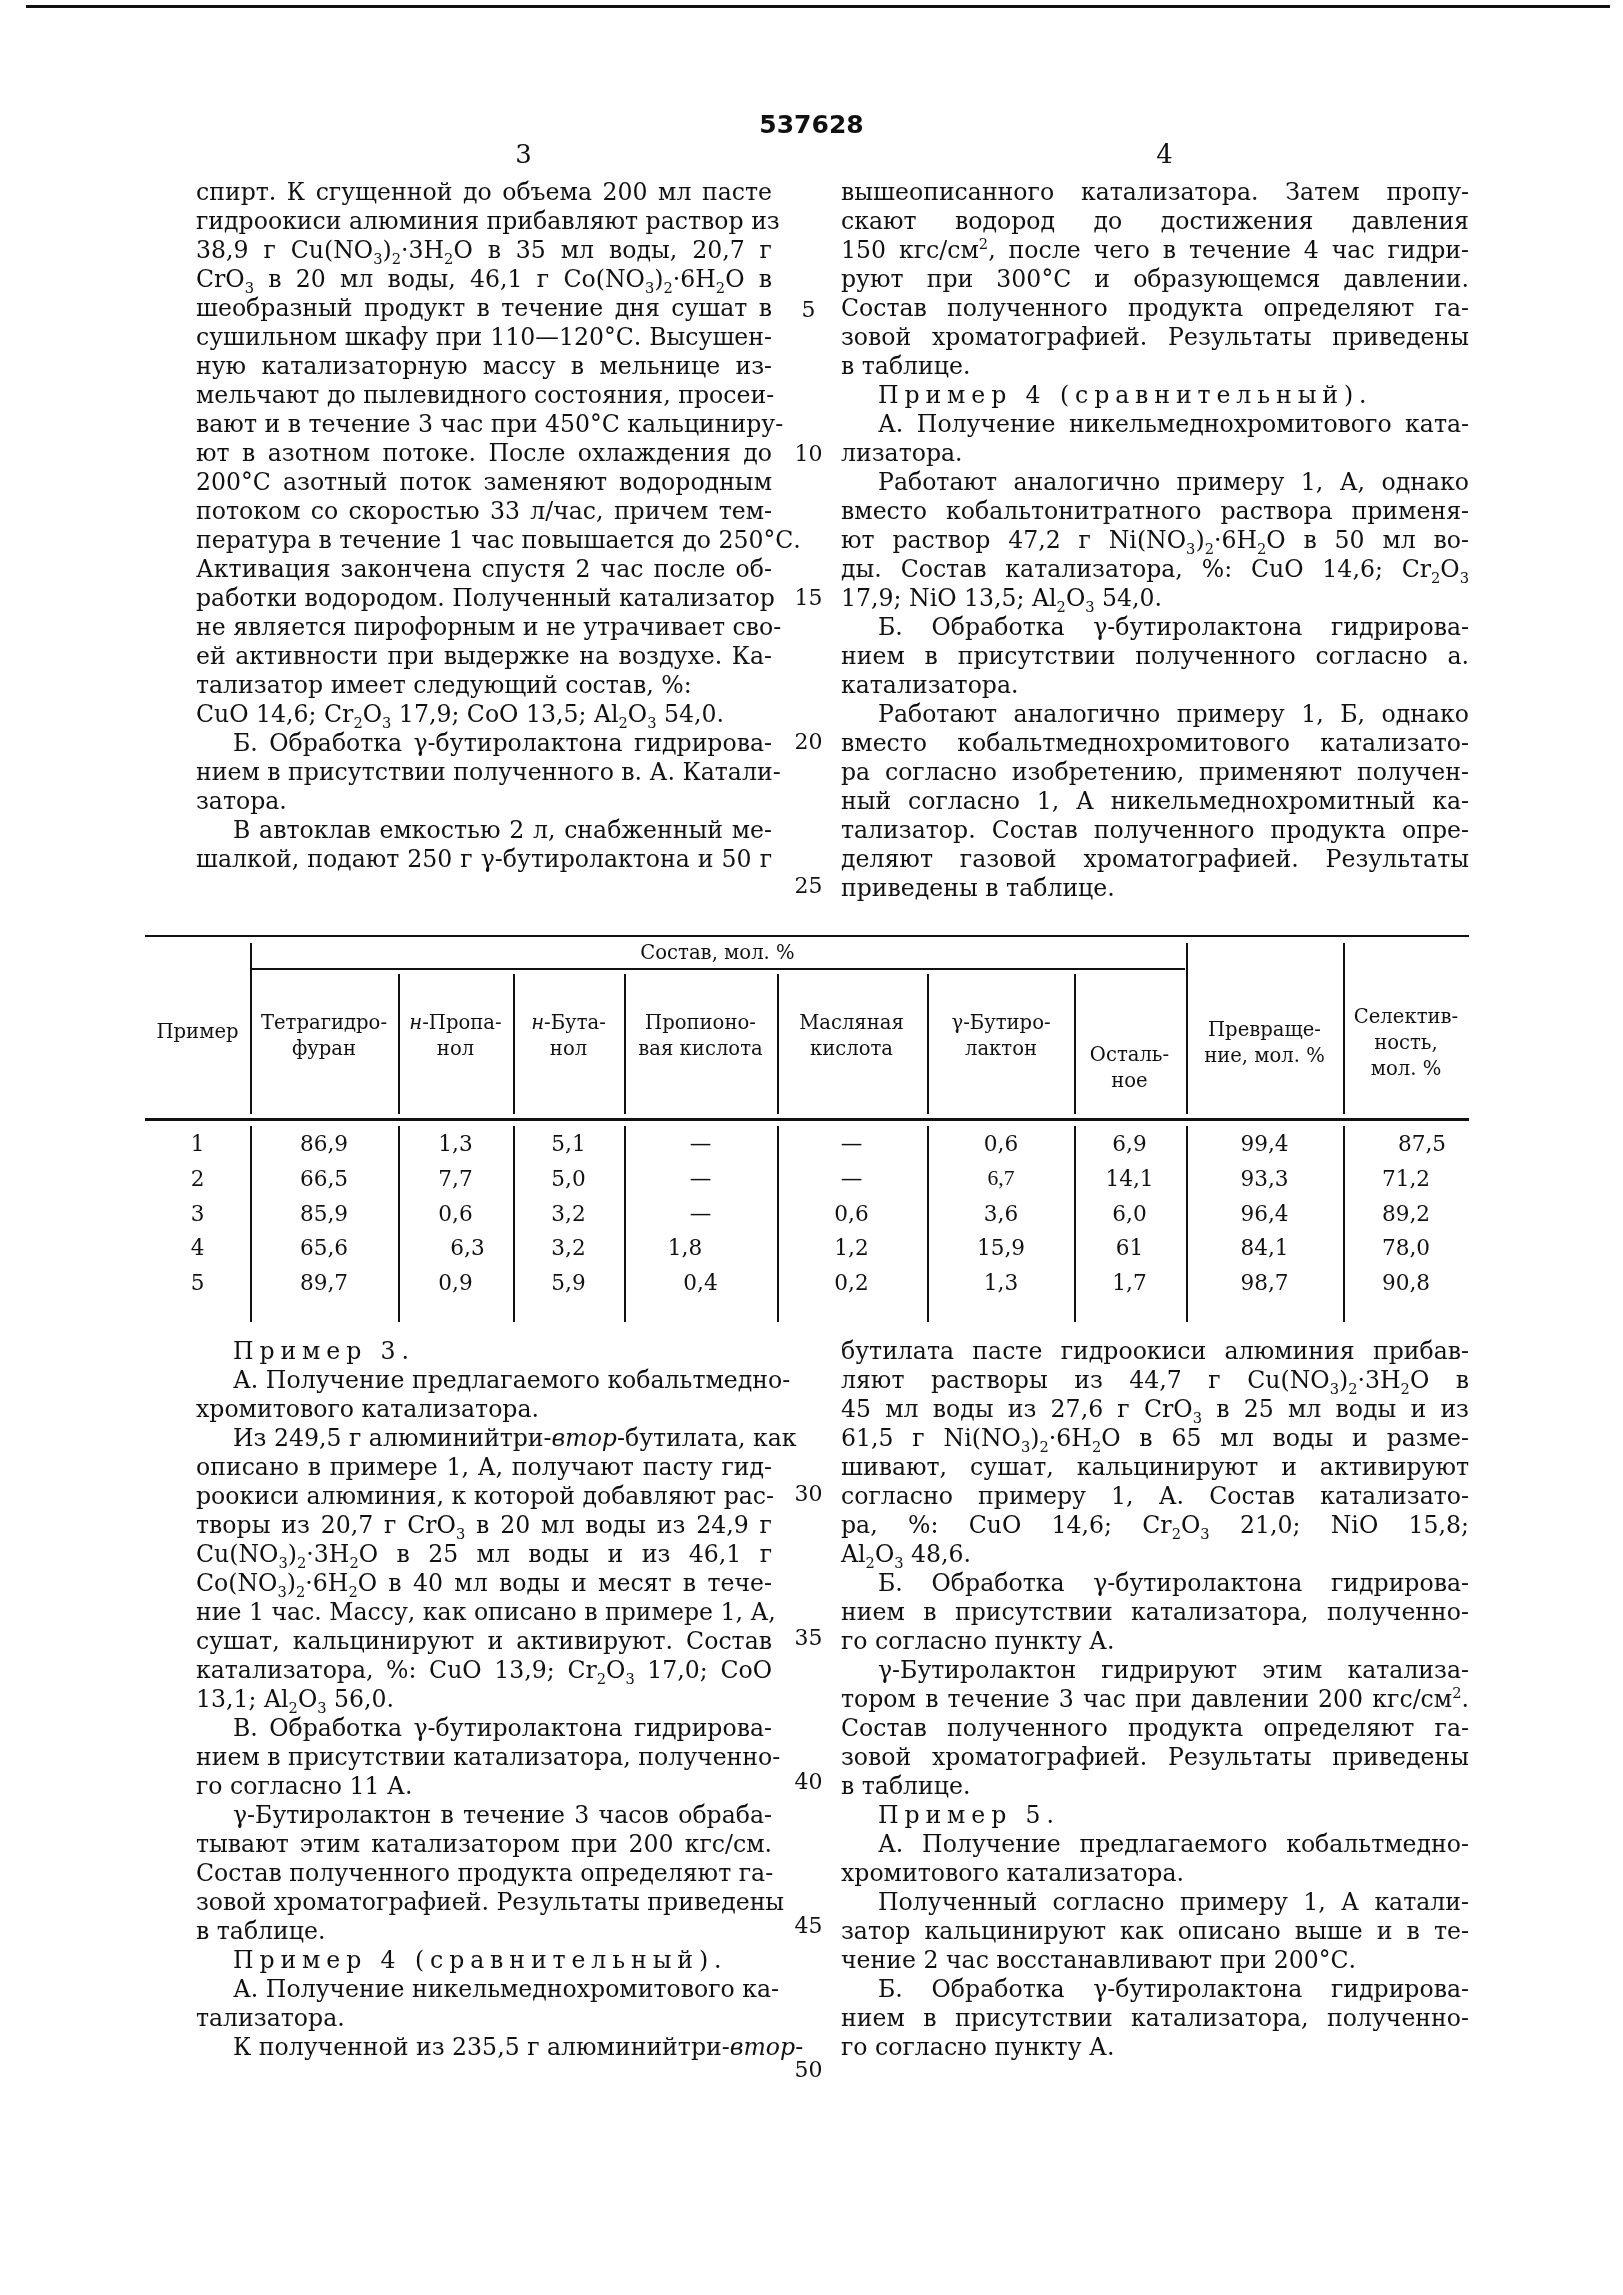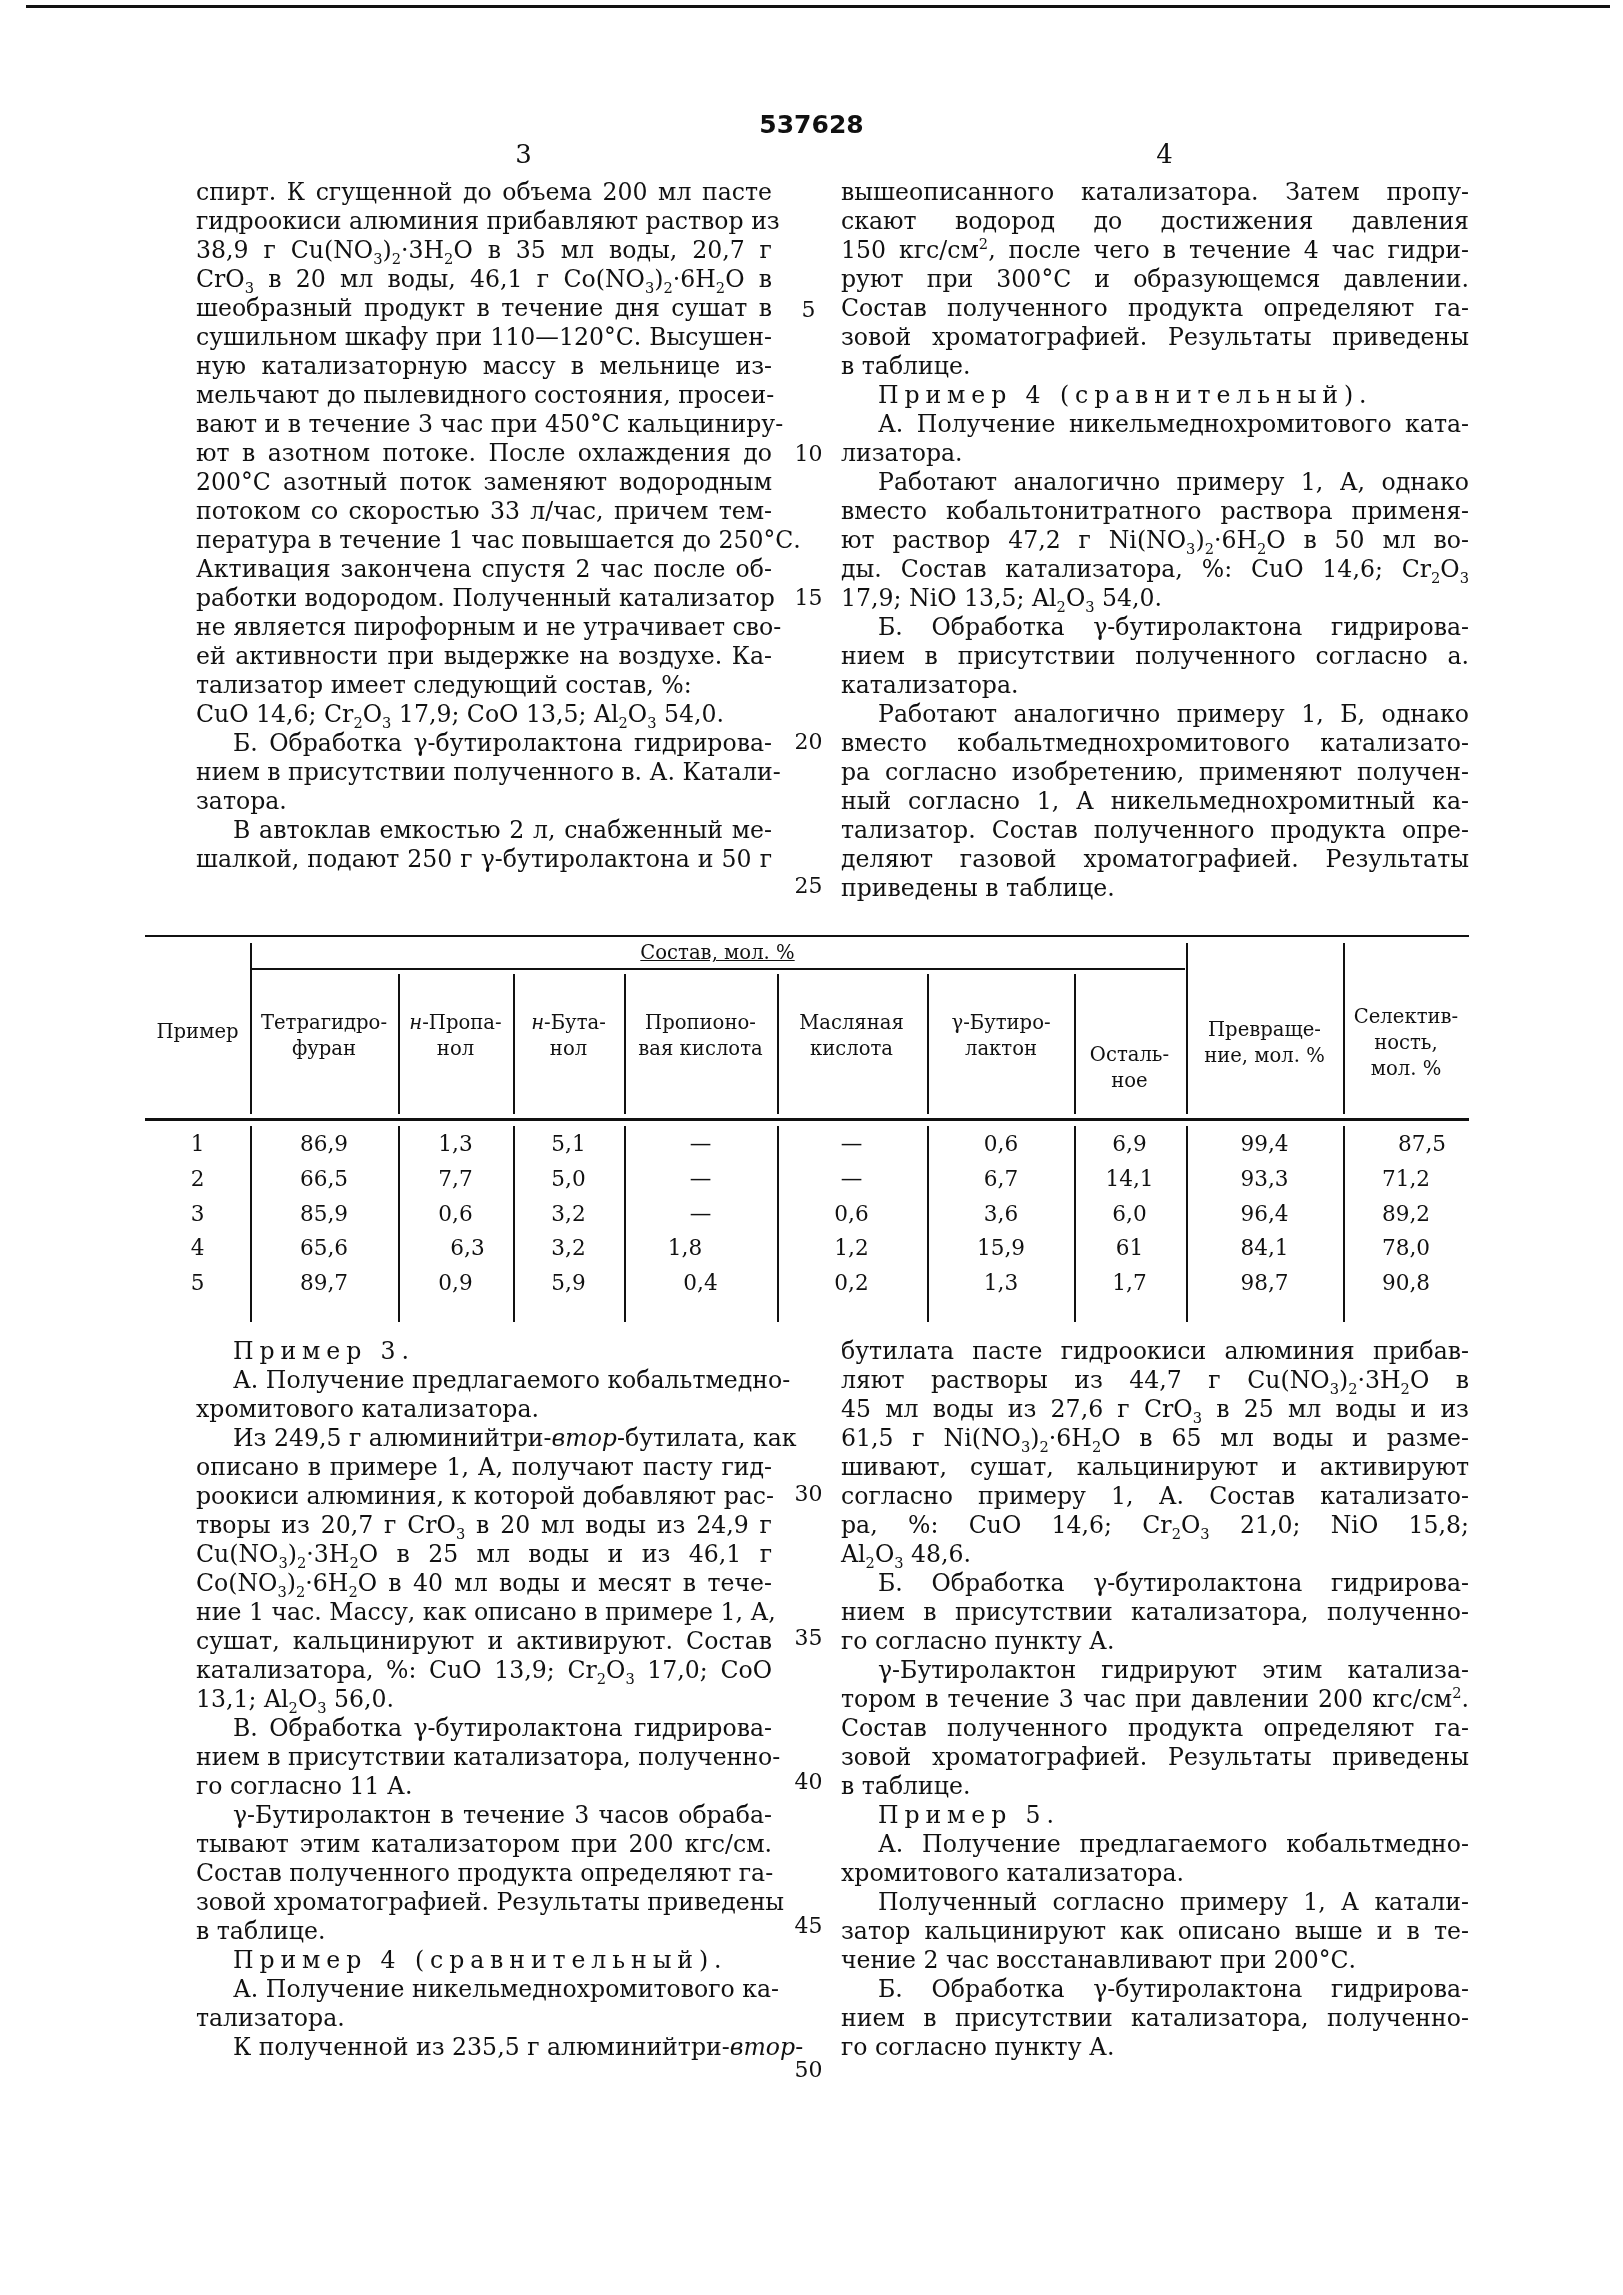--- a/index.html
+++ b/index.html
@@ -102,21 +102,21 @@
     <div class="vline" style="left: 632px; top: 39px; height: 140px;"></div>
     <div class="vline" style="left: 632px; top: 191px; height: 196px;"></div>
     <div class="vline" style="left: 782px; top: 39px; height: 140px;"></div>
     <div class="vline" style="left: 782px; top: 191px; height: 196px;"></div>
     <div class="vline" style="left: 929px; top: 39px; height: 140px;"></div>
     <div class="vline" style="left: 929px; top: 191px; height: 196px;"></div>
     <div class="vline" style="left: 1041px; top: 7.9px; height: 171px;"></div>
     <div class="vline" style="left: 1041px; top: 191px; height: 196px;"></div>
     <div class="vline" style="left: 1198px; top: 7.9px; height: 171px;"></div>
     <div class="vline" style="left: 1198px; top: 191px; height: 196px;"></div>
-    <div class="cell" style="left: 105px; width: 935px; top: 5.2px; text-decoration: underline;">Состав, мол. %</div>
+    <div class="cell" style="left: 105px; width: 935px; top: 5.2px;">Состав, мол. %</div>
     <div class="cell" style="left: 0px; width: 105px; top: 84px;">Пример</div>
     <div class="cell" style="left: 105px; width: 148px; top: 75px;">Тетрагидро-<br>фуран</div>
     <div class="cell" style="left: 253px; width: 115px; top: 75px;"><em>н</em>-Пропа-<br>нол</div>
     <div class="cell" style="left: 368px; width: 111px; top: 75px;"><em>н</em>-Бута-<br>нол</div>
     <div class="cell" style="left: 479px; width: 153px; top: 75px;">Пропионо-<br>вая кислота</div>
     <div class="cell" style="left: 632px; width: 149px; top: 75px;">Масляная<br>кислота</div>
     <div class="cell" style="left: 782px; width: 148px; top: 75px;">γ-Бутиро-<br>лактон</div>
     <div class="cell" style="left: 929px; width: 111px; top: 75px; margin-top: 32px;">Осталь-<br>ное</div>
     <div class="cell" style="left: 1041px; width: 157px; top: 82px;">Превраще-<br>ние, мол. %</div>
     <div class="cell" style="left: 1198px; width: 126px; top: 69px;">Селектив-<br>ность,<br>мол. %</div>
@@ -129,21 +129,21 @@
     <div class="val" style="left: 782px; width: 148px; top: 196px;">0,6</div>
     <div class="val" style="left: 929px; width: 111px; top: 196px;">6,9</div>
     <div class="val" style="left: 1041px; width: 157px; top: 196px;">99,4</div>
     <div class="val" style="left: 1198px; width: 126px; top: 196px; padding-left: 16px;">87,5</div>
     <div class="val" style="left: 0px; width: 105px; top: 231px;">2</div>
     <div class="val" style="left: 105px; width: 148px; top: 231px;">66,5</div>
     <div class="val" style="left: 253px; width: 115px; top: 231px;">7,7</div>
     <div class="val" style="left: 368px; width: 111px; top: 231px;">5,0</div>
     <div class="val" style="left: 479px; width: 153px; top: 231px;">—</div>
     <div class="val" style="left: 632px; width: 149px; top: 231px;">—</div>
-    <div class="val" style="left: 782px; width: 148px; top: 231px;">6,7</div>
+    <div class="val" style="left: 782px; width: 148px; top: 231px; font-family: Liberation Serif, serif;">6,7</div>
     <div class="val" style="left: 929px; width: 111px; top: 231px;">14,1</div>
     <div class="val" style="left: 1041px; width: 157px; top: 231px;">93,3</div>
     <div class="val" style="left: 1198px; width: 126px; top: 231px;">71,2</div>
     <div class="val" style="left: 0px; width: 105px; top: 266px;">3</div>
     <div class="val" style="left: 105px; width: 148px; top: 266px;">85,9</div>
     <div class="val" style="left: 253px; width: 115px; top: 266px;">0,6</div>
     <div class="val" style="left: 368px; width: 111px; top: 266px;">3,2</div>
     <div class="val" style="left: 479px; width: 153px; top: 266px;">—</div>
     <div class="val" style="left: 632px; width: 149px; top: 266px;">0,6</div>
     <div class="val" style="left: 782px; width: 148px; top: 266px;">3,6</div>

